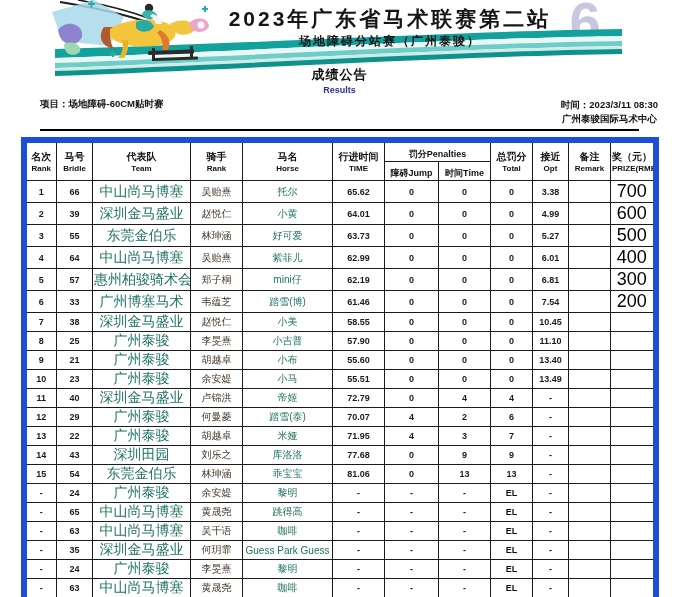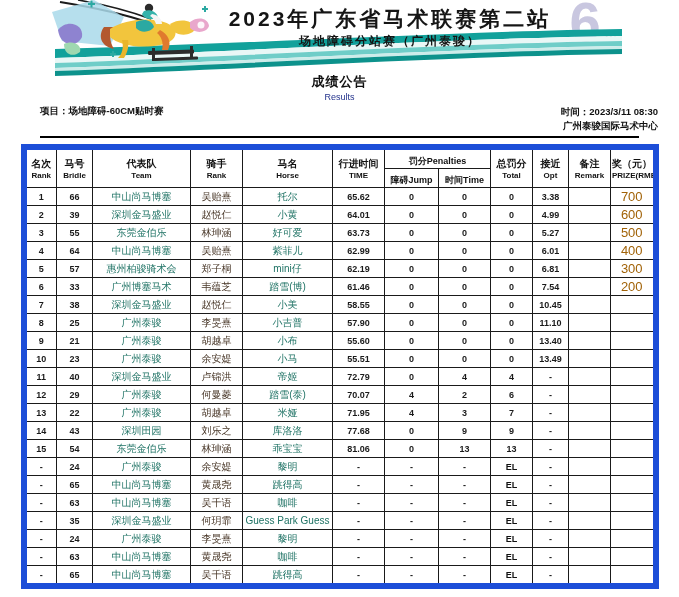--- a/index.html
+++ b/index.html
@@ -14,46 +14,46 @@
   .wave-svg{position:absolute;left:0;top:0;width:679px;height:80px;z-index:1;}
   .logo-svg{position:absolute;left:52px;top:0;width:182px;height:62px;z-index:3;}
   .titles{position:absolute;left:225px;top:5px;width:330px;text-align:center;z-index:2;}
   .main-title{font-size:21px;font-weight:bold;letter-spacing:3px;color:#151515;white-space:nowrap;}
   .sub-title{font-size:12px;font-weight:bold;letter-spacing:2px;color:#151515;}
   .edition{position:absolute;right:62px;top:-6px;z-index:0;font-weight:bold;}
   .edition .num{font-size:56px;color:#c9c7e0;line-height:56px;}
   .edition .suf{font-size:13px;color:#aaaabb;margin-left:4px;}
 
   
-  .announce{text-align:center;margin-top:9px;position:relative;z-index:2;}
+  .announce{text-align:center;margin-top:2px;position:relative;z-index:2;}
   .announce-zh{font-size:13px;font-weight:bold;letter-spacing:1px;}
-  .announce-en{font-size:9px;font-weight:normal;color:#24338c;margin-top:1px;}
+  .announce-en{font-size:9px;font-weight:bold;color:#24338c;margin-top:1px;}
 
   
   .meta{display:flex;justify-content:space-between;align-items:flex-start;
         padding:3px 21px 0 40px;font-size:9.5px;font-weight:bold;}
-  .meta-right{text-align:right;line-height:14px;}
+  .meta-right{text-align:center;line-height:14px;}
   .rule{border:none;border-top:2px solid #000;margin:3px 40px 6px 40px;}
 
   
   table{border-collapse:collapse;table-layout:fixed;width:630px;margin:0 auto;
         border:6px solid #1d4ed8;}
   th,td{border:1px solid #1a1a1a;text-align:center;vertical-align:middle;
         padding:0 1px;overflow:hidden;white-space:nowrap;}
   thead th{font-weight:bold;height:14px;}
   thead .zh{font-size:10px;display:block;line-height:13px;}
   thead .en{font-size:8px;display:block;line-height:11px;}
   thead .one{font-size:9px;line-height:13px;}
   tbody td{height:17px;}
   .c-num{font-size:9px;font-weight:bold;color:#1a1a1a;}
-  .c-team{font-size:10px;color:#1e7264;}
+  .c-team{font-size:14px;color:#1e7264;}
   .c-rider{font-size:10px;color:#463425;margin-left:14px;}
   .c-horse{font-size:10px;color:#1e7264;}
   .c-remark{font-size:9px;}
-  .c-prize{font-size:13px;color:#a16207;}
+  .c-prize{font-size:18px;color:#000000;}
   .c-el{font-weight:bold;color:#111;}
 
   
   .judge{display:flex;justify-content:center;align-items:center;
          margin-top:11px;transform:translateX(-35px);}
   .judge-label{font-size:11px;font-weight:bold;letter-spacing:1px;}
   .judge-sign{margin-left:28px;}
 </style>
 </head>
 <body>

